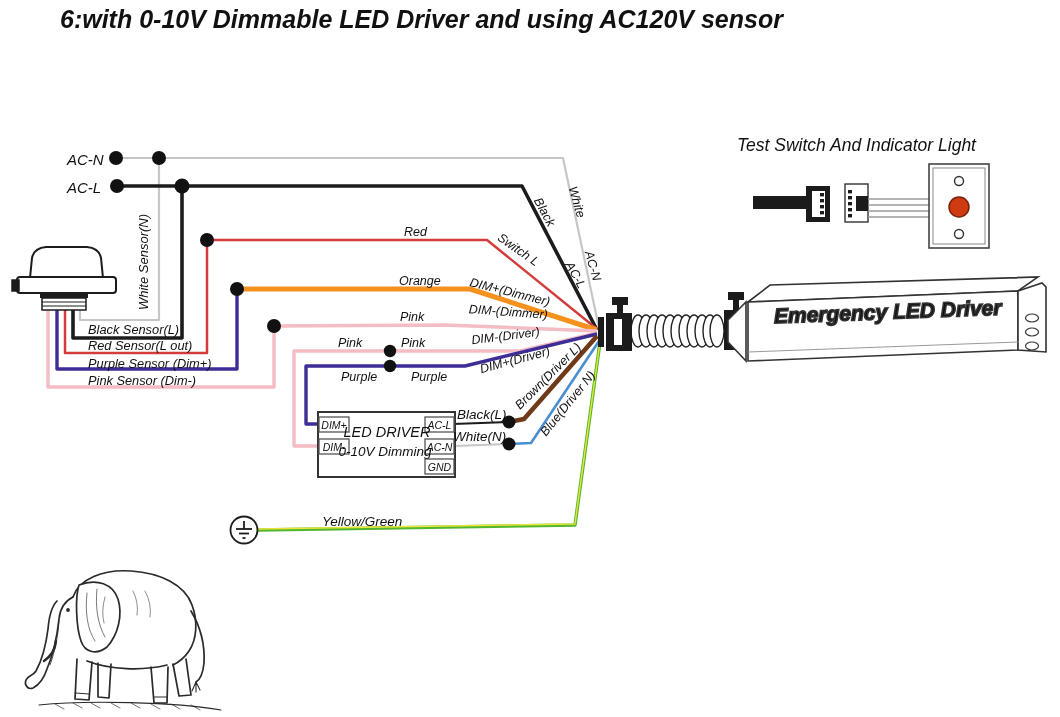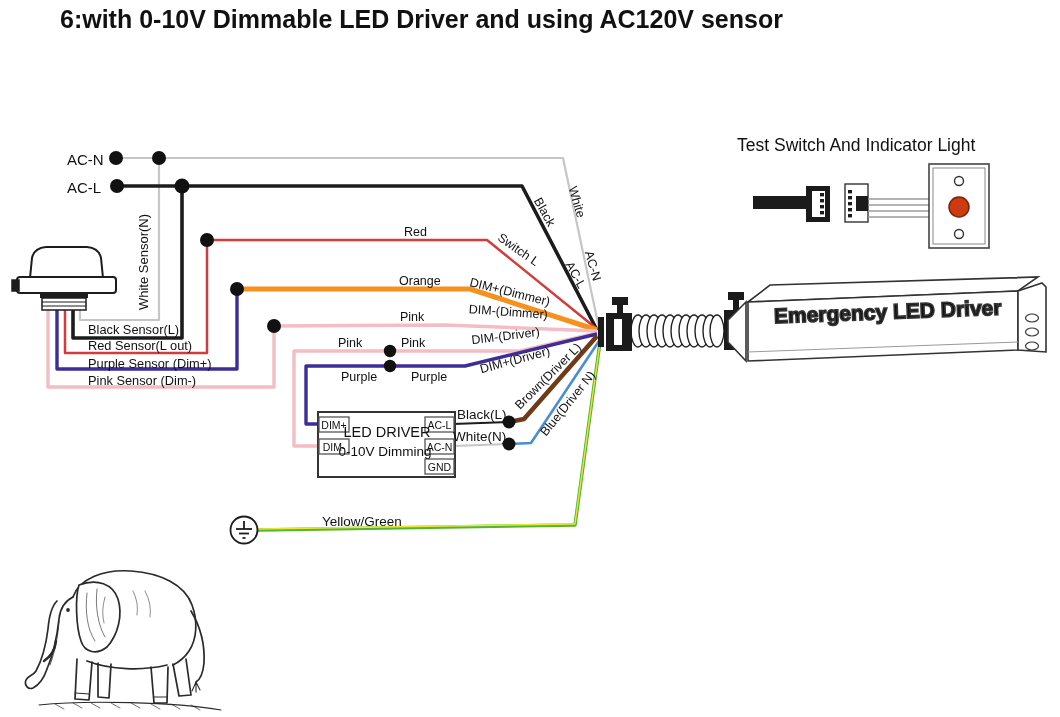--- a/index.html
+++ b/index.html
@@ -1,17 +1,17 @@
 <!DOCTYPE html>
 <html><head>
 <meta charset="utf-8">
 <style>
   html,body{margin:0;padding:0;background:#ffffff;}
   #stage{position:relative;width:1060px;height:717px;background:#ffffff;overflow:hidden;
-         font-family:"Liberation Sans",sans-serif;}
+         font-family:"Liberation Sans",sans-serif;font-style:italic;}
   svg text{font-family:"Liberation Sans",sans-serif;fill:#111;}
 </style>
 </head>
 <body>
 
 <div id="stage">
 <svg width="1060" height="717" viewBox="0 0 1060 717">
 
   <text x="60" y="28" font-size="25" font-weight="bold">6:with 0-10V Dimmable LED Driver and using AC120V sensor</text>
 

